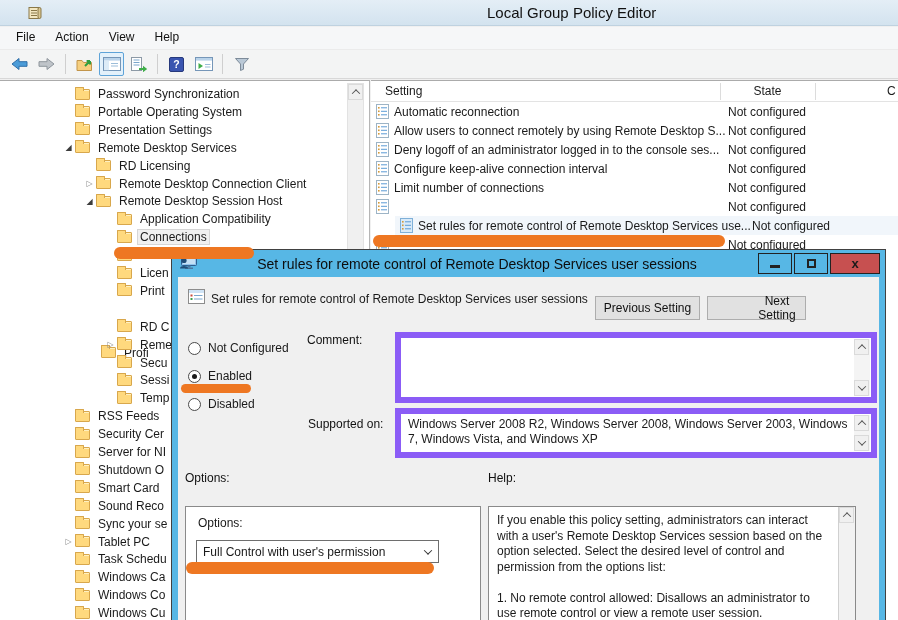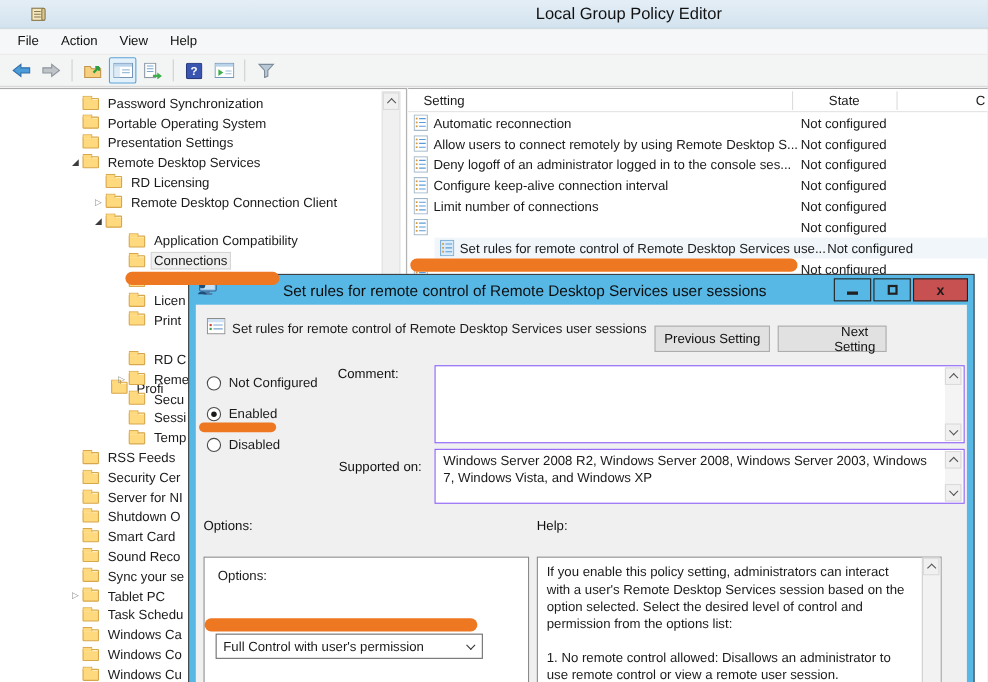--- a/index.html
+++ b/index.html
@@ -72,29 +72,29 @@
     font-size:12px; color:#111; display:flex; align-items:center; justify-content:center;
     font-family:"Liberation Sans",sans-serif; }
   .btn-prev { left:417px; top:19px; width:105px; }
   .btn-next { left:529px; top:19px; width:99px;padding-left:41px; }
   .radio-row { position:absolute; left:10px; height:16px; display:flex; align-items:center; }
   .radio-dot { width:13px; height:13px; border-radius:50%; border:1px solid #4a4a4a; background:#fff;
     margin-right:7px; position:relative; }
   .radio-row.checked .radio-dot::after { content:""; position:absolute; left:3px; top:3px;
     width:5px; height:5px; border-radius:50%; background:#1a1a1a; }
   .lbl { position:absolute; color:#111; }
-  .box { position:absolute; background:#fff; border:1px solid #8b5cf6; }
+  .box { position:absolute; background:#fff; border:6px solid #8b5cf6; }
   .vscroll { position:absolute; top:1px; right:1px; bottom:1px; width:16px; background:#f4f4f4; }
   .vscroll .sq-btn { position:absolute; left:0; width:15px; height:16px; }
   .vscroll .b-top { top:0; } .vscroll .b-bottom { bottom:0; }
   .supported-text { position:absolute; left:7px; right:22px; top:3px; line-height:15px; }
   .panel { position:absolute; background:#fff; border:1px solid #8a8a8a; }
   .opt-label { position:absolute; left:12px; top:9px; }
   .dropdown { position:absolute; left:10px; top:33px; width:243px; height:23px; background:#fff;
-    border:1px solid #6e6e6e; display:flex; align-items:center;margin-top:36px; }
+    border:1px solid #6e6e6e; display:flex; align-items:center; }
   .dd-value { flex:1; padding-left:6px; white-space:nowrap; overflow:hidden; }
   .dd-arrow { width:20px; display:flex; align-items:center; justify-content:center; }
   .help-text { position:absolute; left:8px; top:6px; right:24px; line-height:15.5px; white-space:pre-line; }
   .help-scroll { position:absolute; top:0; right:0; bottom:0; width:17px; background:#f2f2f2; border-left:1px solid #d0d0d0; }
   
   .anno { position:absolute; background:var(--hl,#ee7722); border-radius:7px; z-index:50; }
   .anno-tree { left:114px; top:247px; width:140px; height:12px; }
   .anno-list { left:373px; top:235px; width:352px; height:12px; }
   .anno-enabled { left:181px; top:384px; width:70px; height:9px; }
   .anno-dropdown { left:186px; top:562px; width:248px; height:12px; }
@@ -212,20 +212,21 @@
           <span class="tree-label">RD Licensing</span>
         </div>
         <div class="tree-row" style="top: 93.5px; left: 83px;">
           <span class="exp">▷</span>
           <span class="folder"></span>
           <span class="tree-label">Remote Desktop Connection Client</span>
         </div>
         <div class="tree-row" style="top: 111.4px; left: 83px;">
           <span class="exp e">◢</span>
           <span class="folder"></span>
+          <span class="tree-label">Remote Desktop Session Host</span>
         </div>
         <div class="tree-row" style="top: 129.3px; left: 104px;">
           <span class="exp"></span>
           <span class="folder"></span>
           <span class="tree-label">Application Compatibility</span>
         </div>
         <div class="tree-row selected" style="top: 147.2px; left: 104px;">
           <span class="exp"></span>
           <span class="folder"></span>
           <span class="tree-label">Connections</span>

